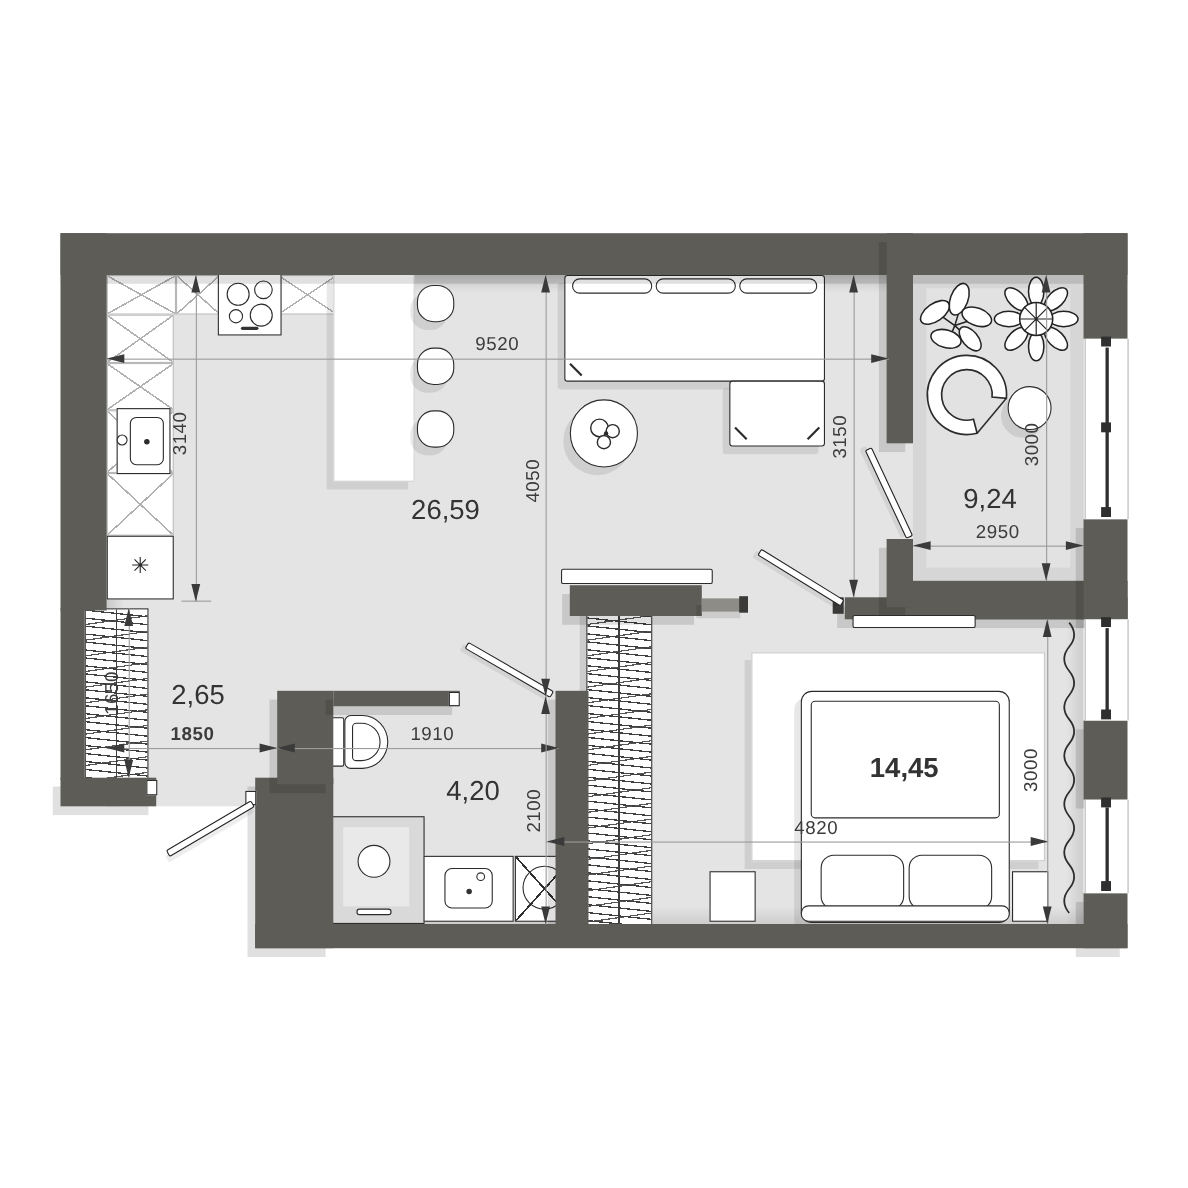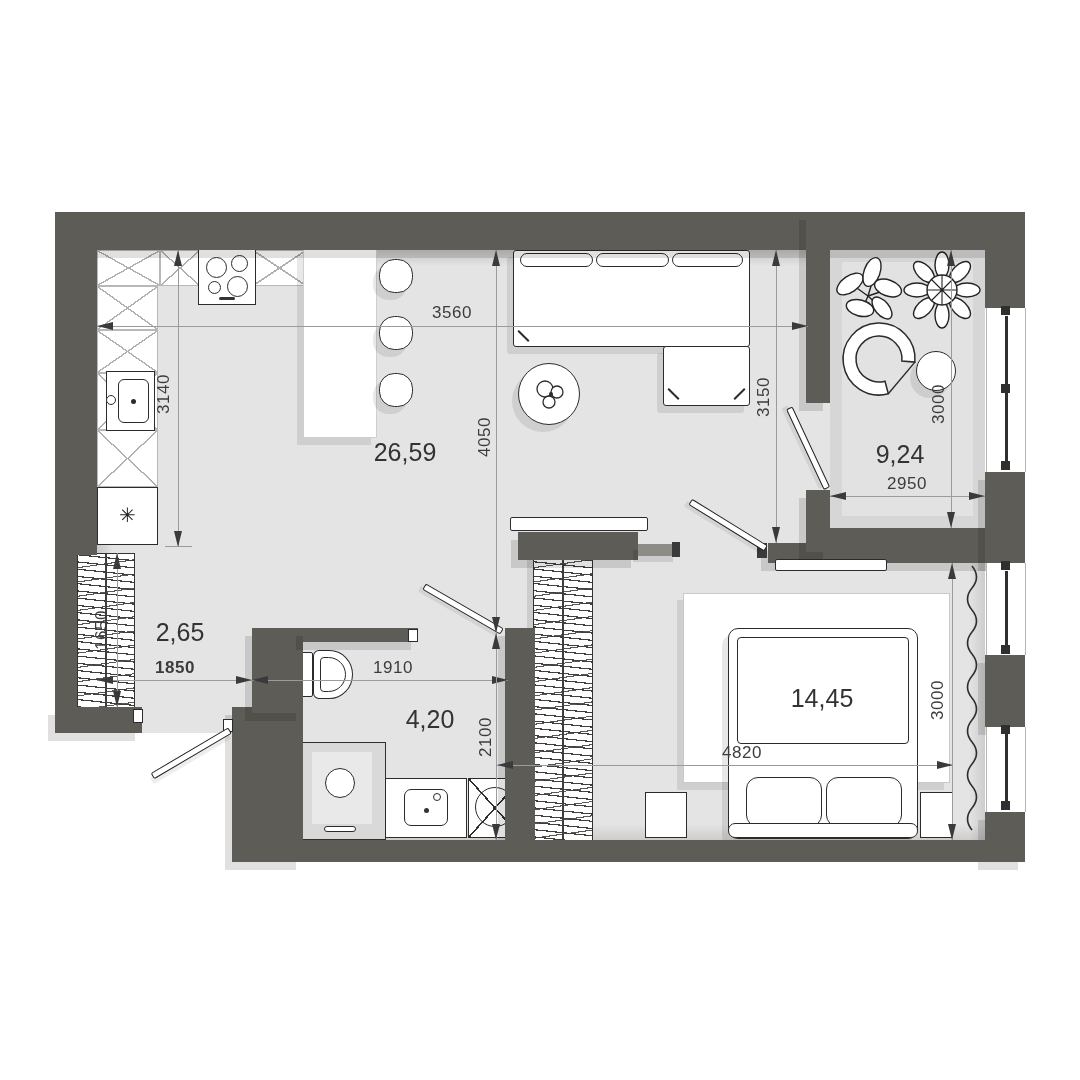--- a/index.html
+++ b/index.html
@@ -215,21 +215,21 @@
   <div class="mull" style="left:1001px;top:801px;"></div>
 
   <div class="leaf" style="left:140px;top:727px;width:90px;transform:rotate(-30.5deg);"></div>
   <div class="leaf" style="left:412px;top:628px;width:90px;transform:rotate(30deg);"></div>
   <div class="leaf" style="left:677px;top:545px;width:89px;transform:rotate(31.7deg);"></div>
   <div class="leaf" style="left:738px;top:485px;width:89px;transform:rotate(64.9deg);"></div>
 
   <div class="dl" style="left:97px;top:326px;width:711px;height:1.3px;"></div>
   <div class="ar arl" style="left:97px;top:322px;"></div>
   <div class="ar arr" style="left:792px;top:322px;"></div>
-  <div class="dt" style="left:402px;top:303px;">3560</div>
+  <div class="dt" style="left:402px;top:303px;">9520</div>
 
   <div class="dl" style="left:178px;top:250px;width:1.3px;height:297px;"></div>
   <div class="ar aru" style="left:174px;top:250px;"></div>
   <div class="ar ard" style="left:174px;top:531px;"></div>
   <div class="dl" style="left:165px;top:546px;width:27px;height:1.3px;"></div>
   <div class="dt dtv" style="left:124px;top:384px;">3140</div>
 
   <div class="dl" style="left:496px;top:250px;width:1.3px;height:383px;"></div>
   <div class="ar aru" style="left:492px;top:250px;"></div>
   <div class="ar ard" style="left:492px;top:617px;"></div>
@@ -273,19 +273,19 @@
   <div class="dl" style="left:497px;top:765px;width:456px;height:1.3px;"></div>
   <div class="ar arl" style="left:497px;top:761px;"></div>
   <div class="ar arr" style="left:937px;top:761px;"></div>
   <div class="dt" style="left:702px;top:743px;width:80px;">4820</div>
 
   <div class="dl" style="left:952px;top:563px;width:1.3px;height:277px;"></div>
   <div class="ar aru" style="left:948px;top:563px;"></div>
   <div class="ar ard" style="left:948px;top:824px;"></div>
   <div class="dt dtv" style="left:898px;top:690px;">3000</div>
 
-  <div class="area" style="left:340px;top:438px;width:130px;">26,59</div>
+  <div class="area" style="left:340px;top:450px;width:130px;">26,59</div>
   <div class="area" style="left:845px;top:440px;width:110px;">9,24</div>
   <div class="area" style="left:125px;top:618px;width:110px;">2,65</div>
   <div class="area" style="left:375px;top:705px;width:110px;">4,20</div>
-  <div class="area" style="left:762px;top:684px;width:120px;">14,45</div>
+  <div class="area" style="left:762px;top:684px;width:120px;font-weight:bold;">14,45</div>
 
 </div>
 
 </body></html>

